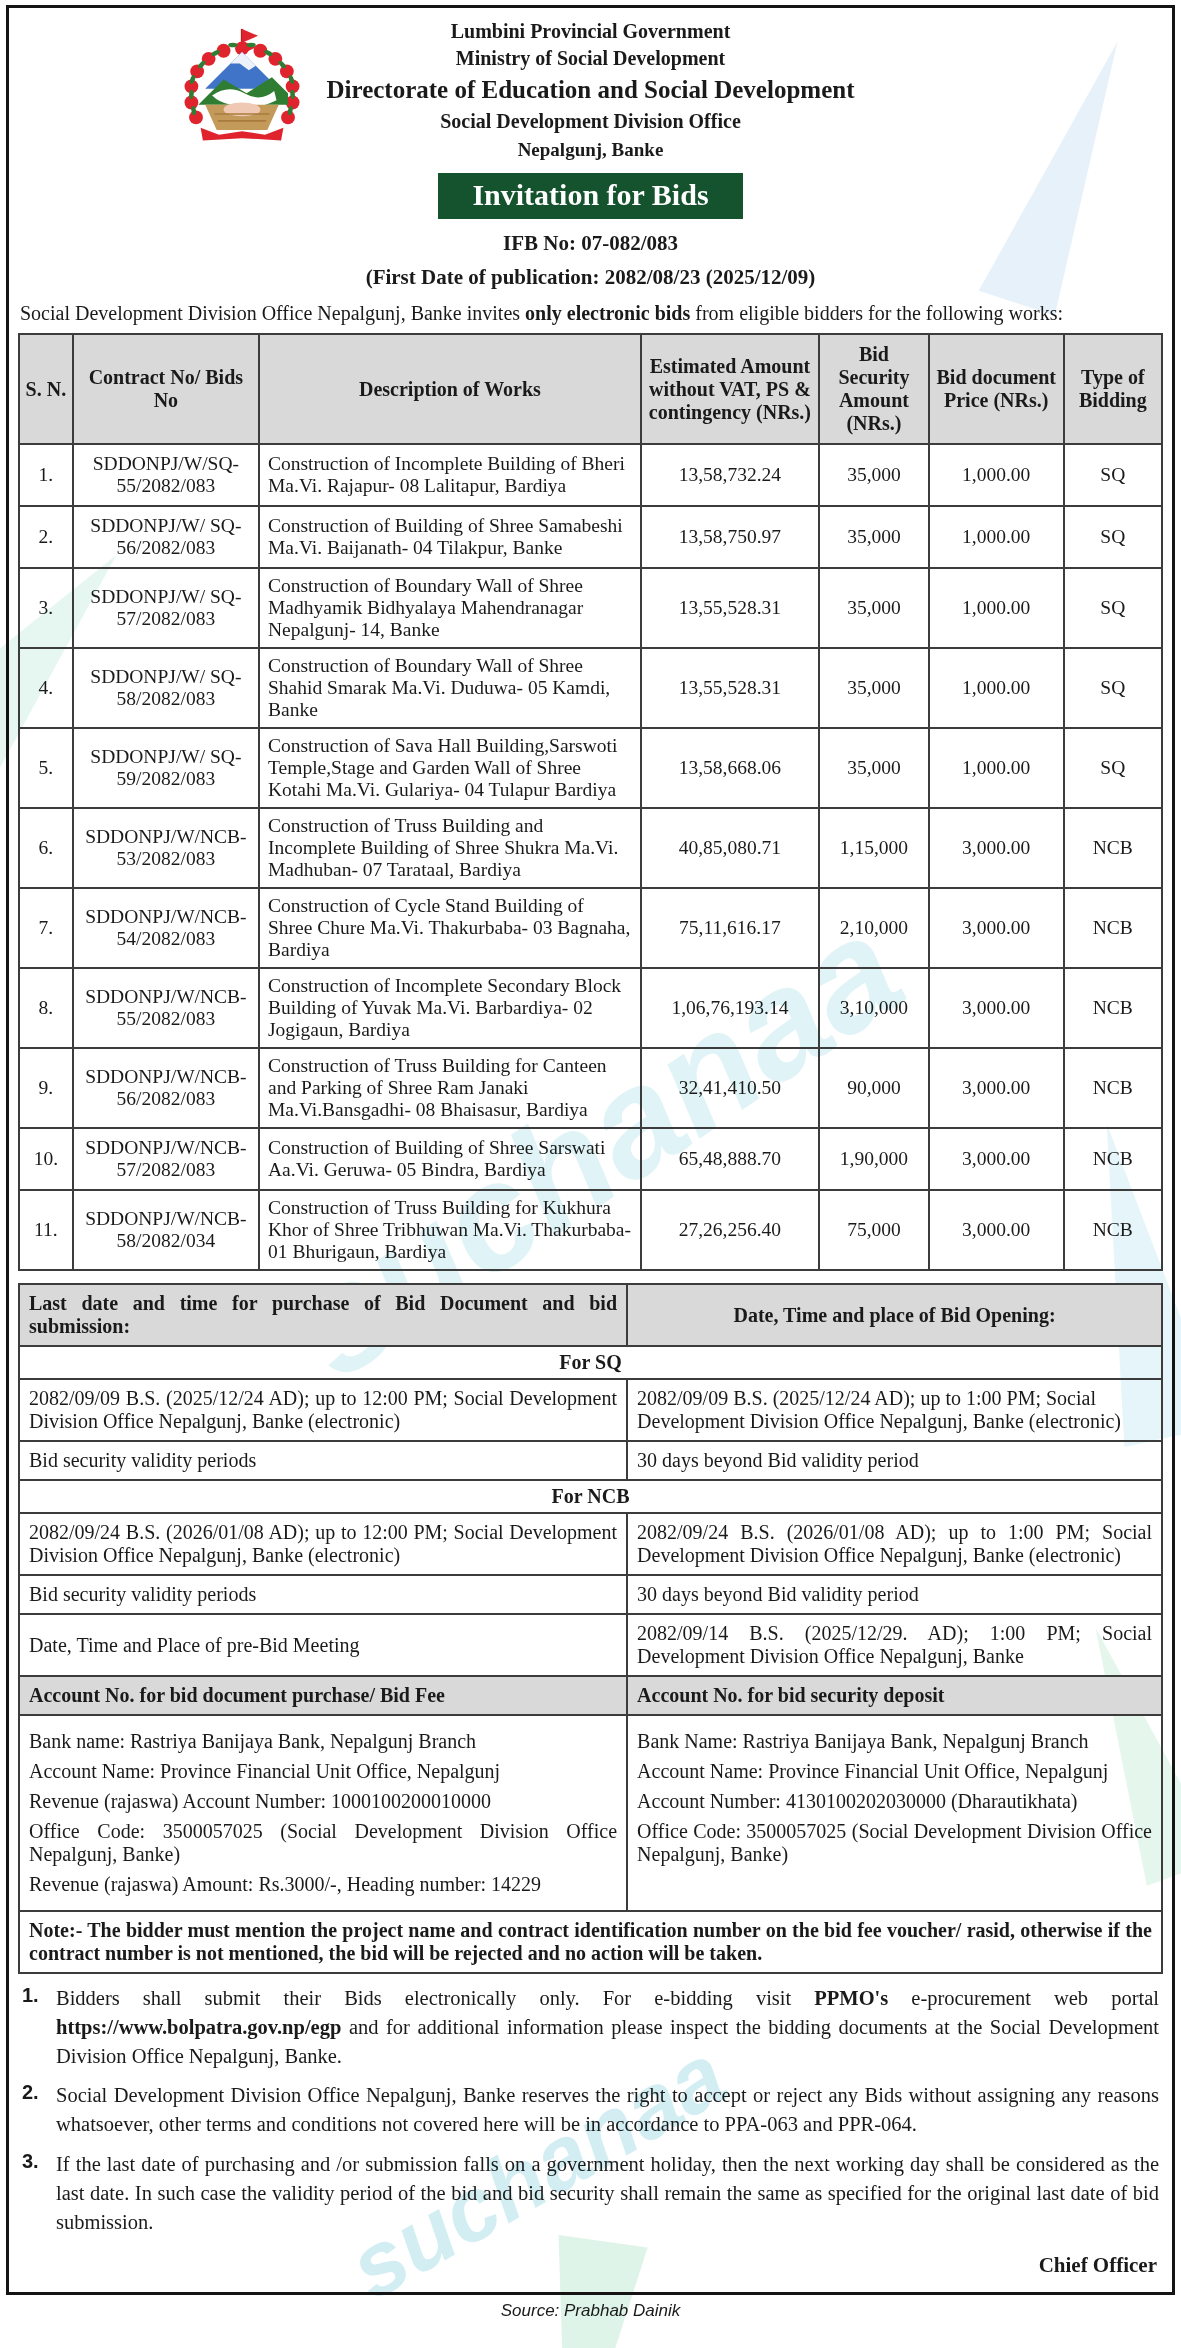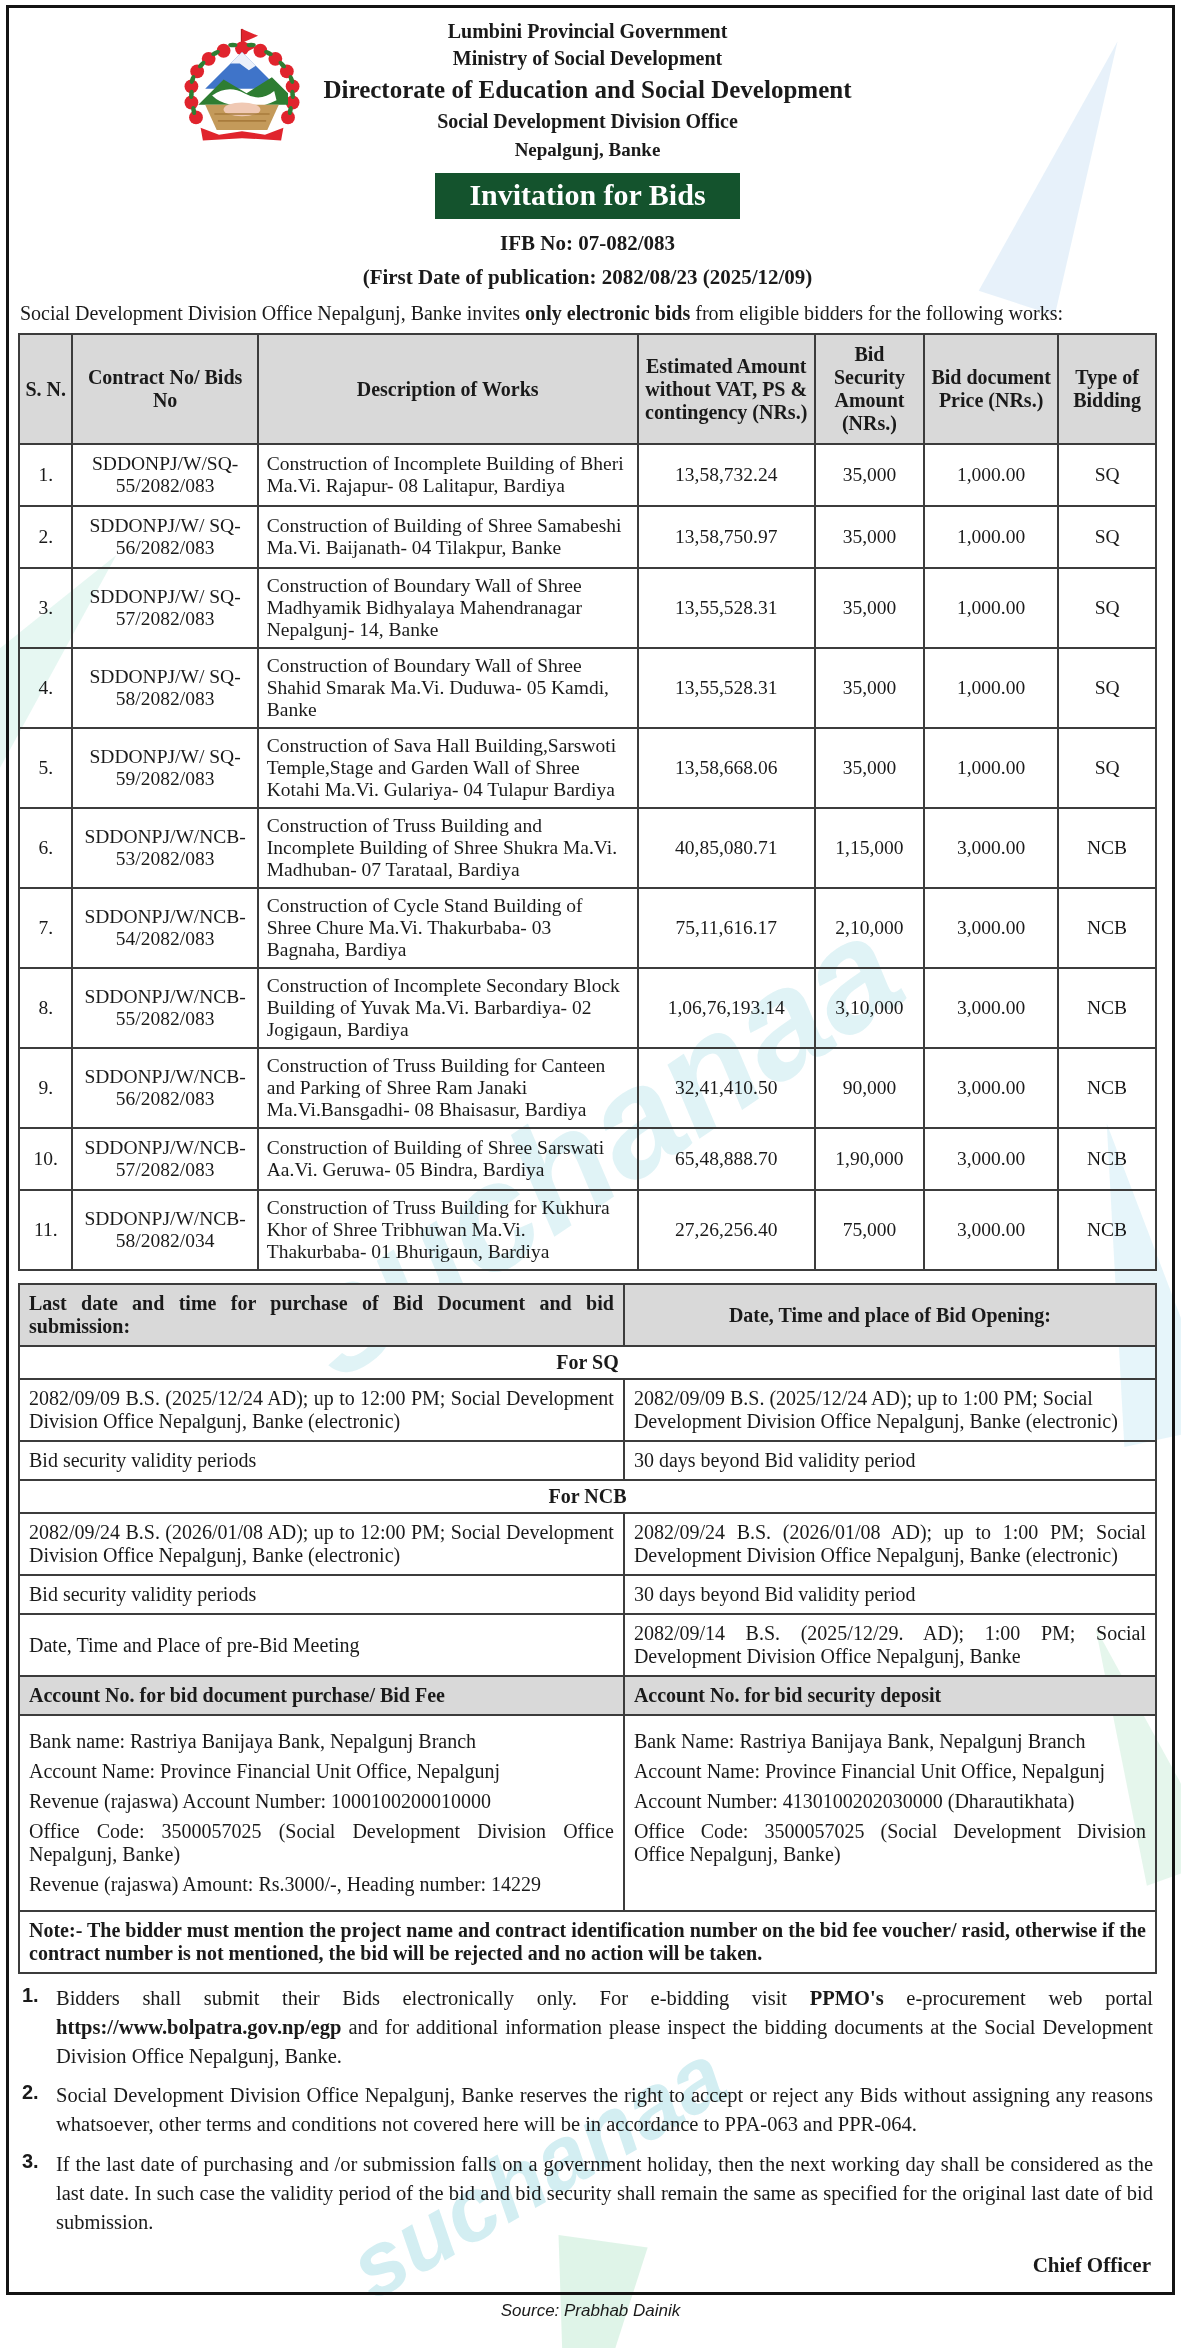--- a/index.html
+++ b/index.html
@@ -12,21 +12,21 @@
   .wm1 { top: 1060px; left: 250px; font-size: 150px; transform: rotate(-34deg); }
   .wm2 { top: 2120px; left: 330px; font-size: 90px; transform: rotate(-30deg); color: rgba(36,168,190,0.20); }
   .wm-tri { width: 0; height: 0; }
   .tri1 { top: 30px; left: 1020px; border-left: 55px solid transparent; border-right: 25px solid transparent; border-bottom: 280px solid rgba(120,180,230,0.18); transform: rotate(18deg); }
   .tri2 { top: 520px; left: -40px; border-left: 60px solid transparent; border-right: 60px solid transparent; border-bottom: 300px solid rgba(90,200,170,0.15); transform: rotate(40deg); }
   .tri3 { top: 1120px; left: 1090px; border-left: 50px solid transparent; border-right: 50px solid transparent; border-bottom: 320px solid rgba(90,190,220,0.15); transform: rotate(-12deg); }
   .tri4 { top: 2240px; left: 540px; border-left: 45px solid transparent; border-right: 45px solid transparent; border-top: 260px solid rgba(110,205,150,0.22); transform: rotate(8deg); }
   .tri5 { top: 1620px; left: 1100px; border-left: 40px solid transparent; border-right: 40px solid transparent; border-bottom: 260px solid rgba(110,205,150,0.18); transform: rotate(-20deg); }
 
   
-  .doc { position: relative; z-index: 1; margin: 5px 6px 0 6px; border: 3px solid #141414; padding: 8px 15px 12px 9px; }
+  .doc { position: relative; z-index: 1; margin: 5px 6px 0 6px; border: 3px solid #141414; padding: 8px 9px 12px 9px; }
 
   .masthead { position: relative; text-align: center; padding-top: 4px; }
   .emblem { position: absolute; left: 155px; top: 6px; width: 138px; height: 138px; }
   .hl1 { font-size: 20px; font-weight: bold; }
   .hl2 { font-size: 20px; font-weight: bold; margin-top: 4px; }
   .hl3 { font-size: 25px; font-weight: bold; margin-top: 6px; }
   .hl4 { font-size: 20px; font-weight: bold; margin-top: 6px; }
   .hl5 { font-size: 19px; font-weight: bold; margin-top: 6px; }
   .banner { display: inline-block; background: #14532d; color: #ffffff; font-size: 30px; font-weight: bold; padding: 5px 34px 7px; margin-top: 12px; }
   .ifb { font-size: 21px; font-weight: bold; margin-top: 12px; }

